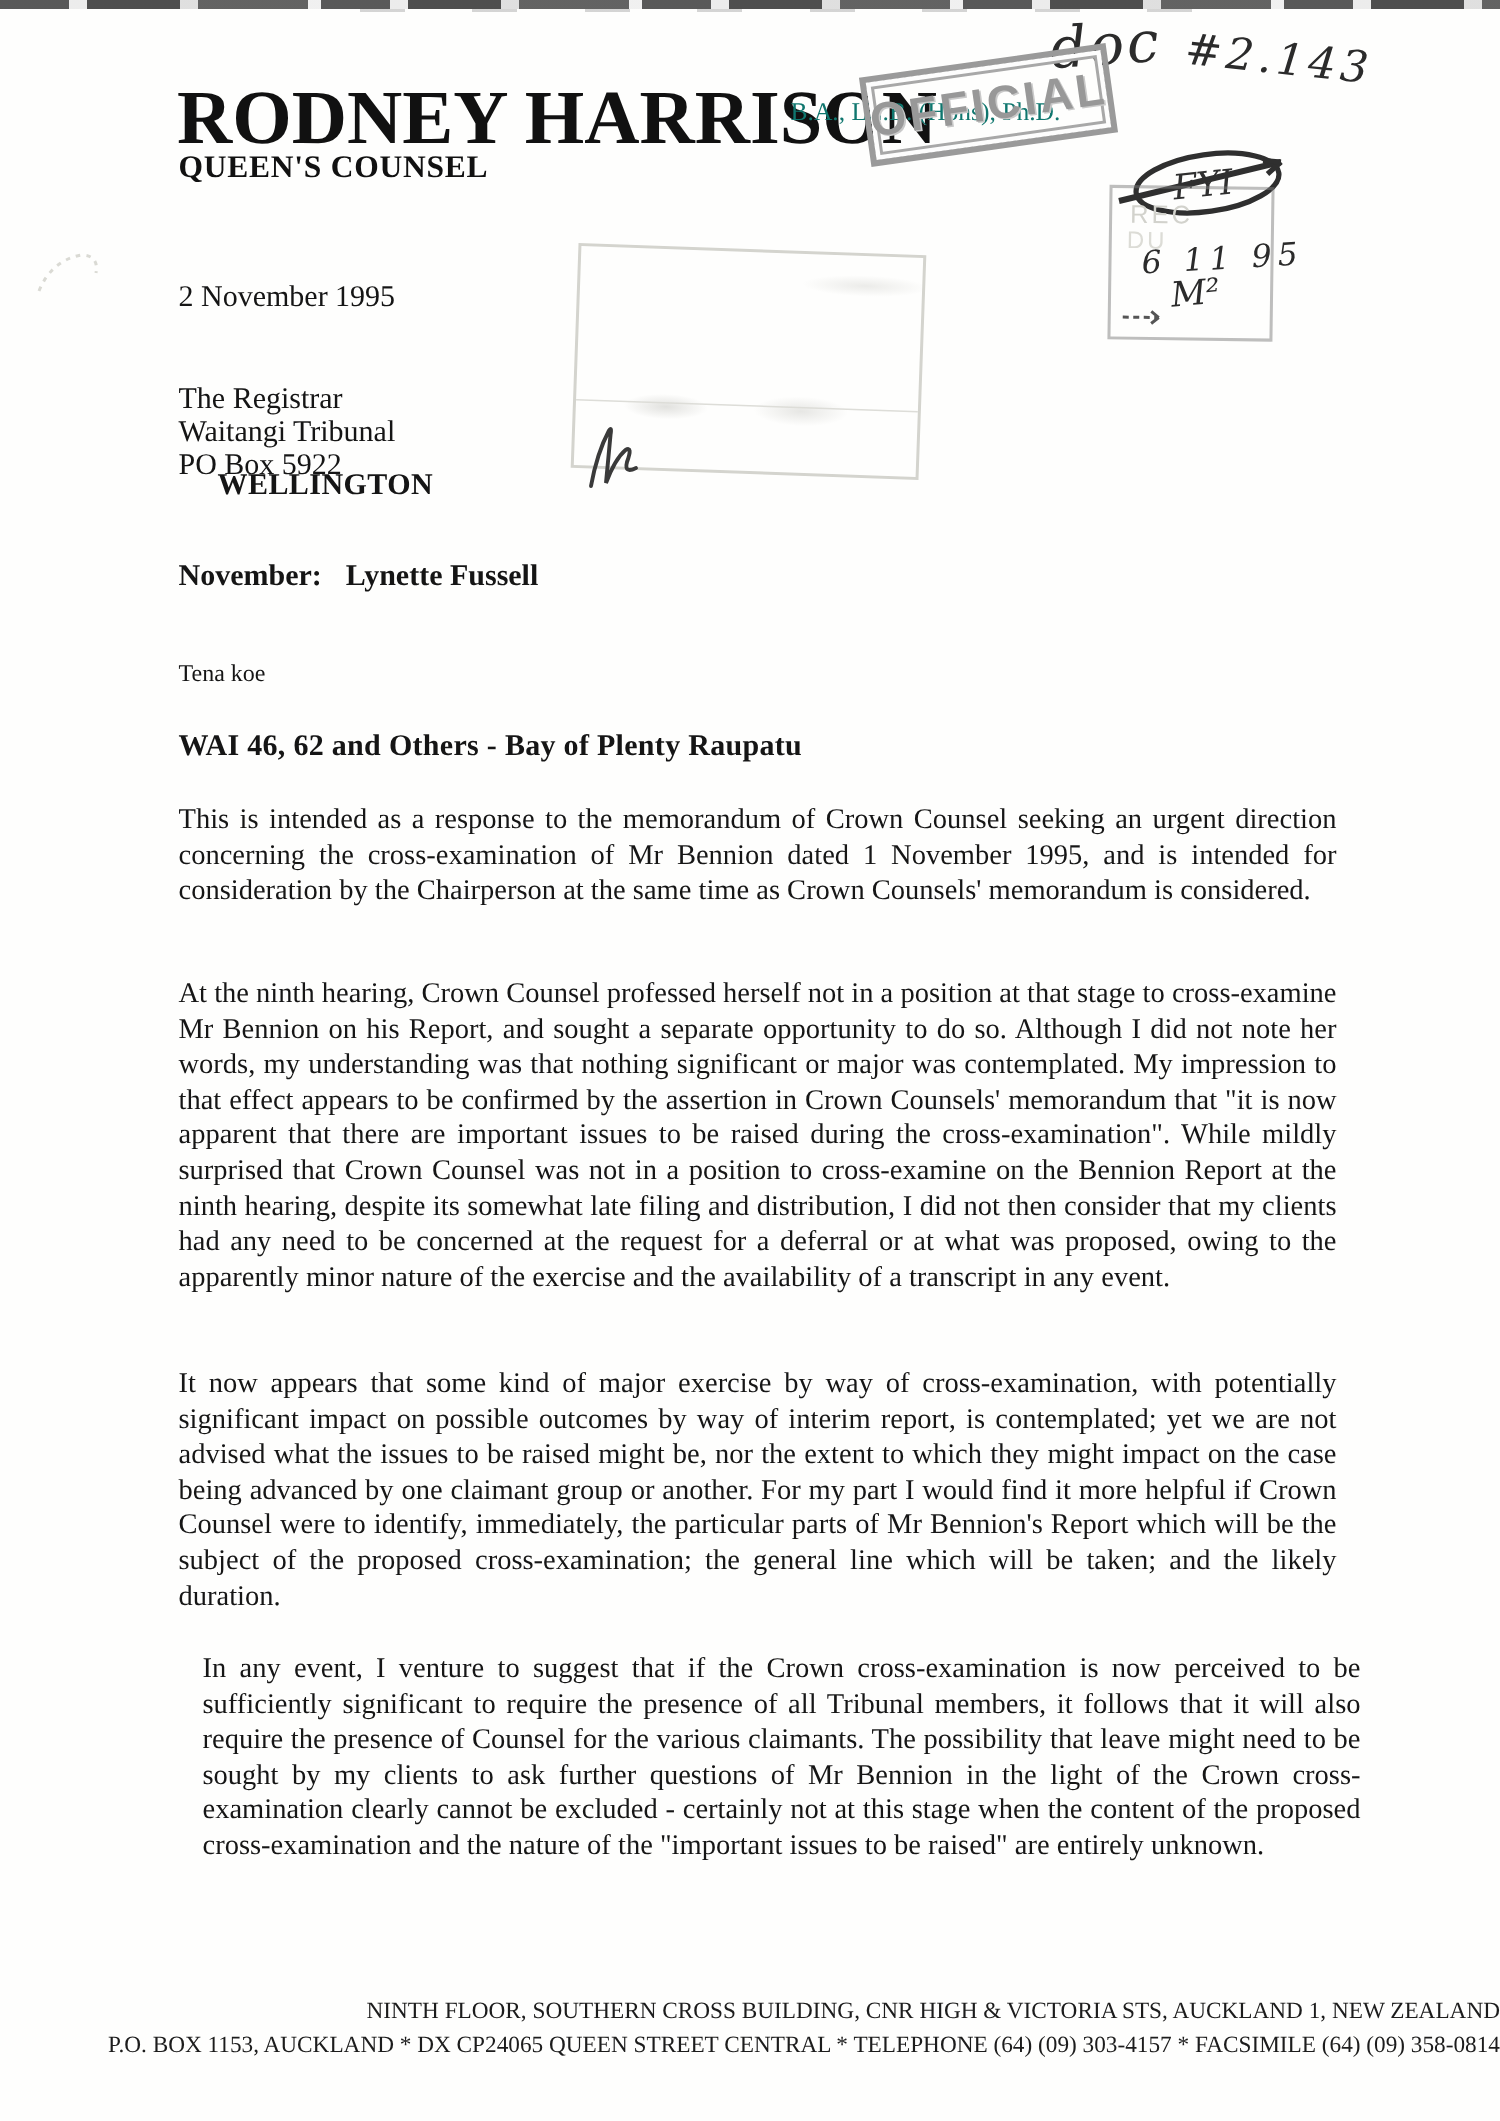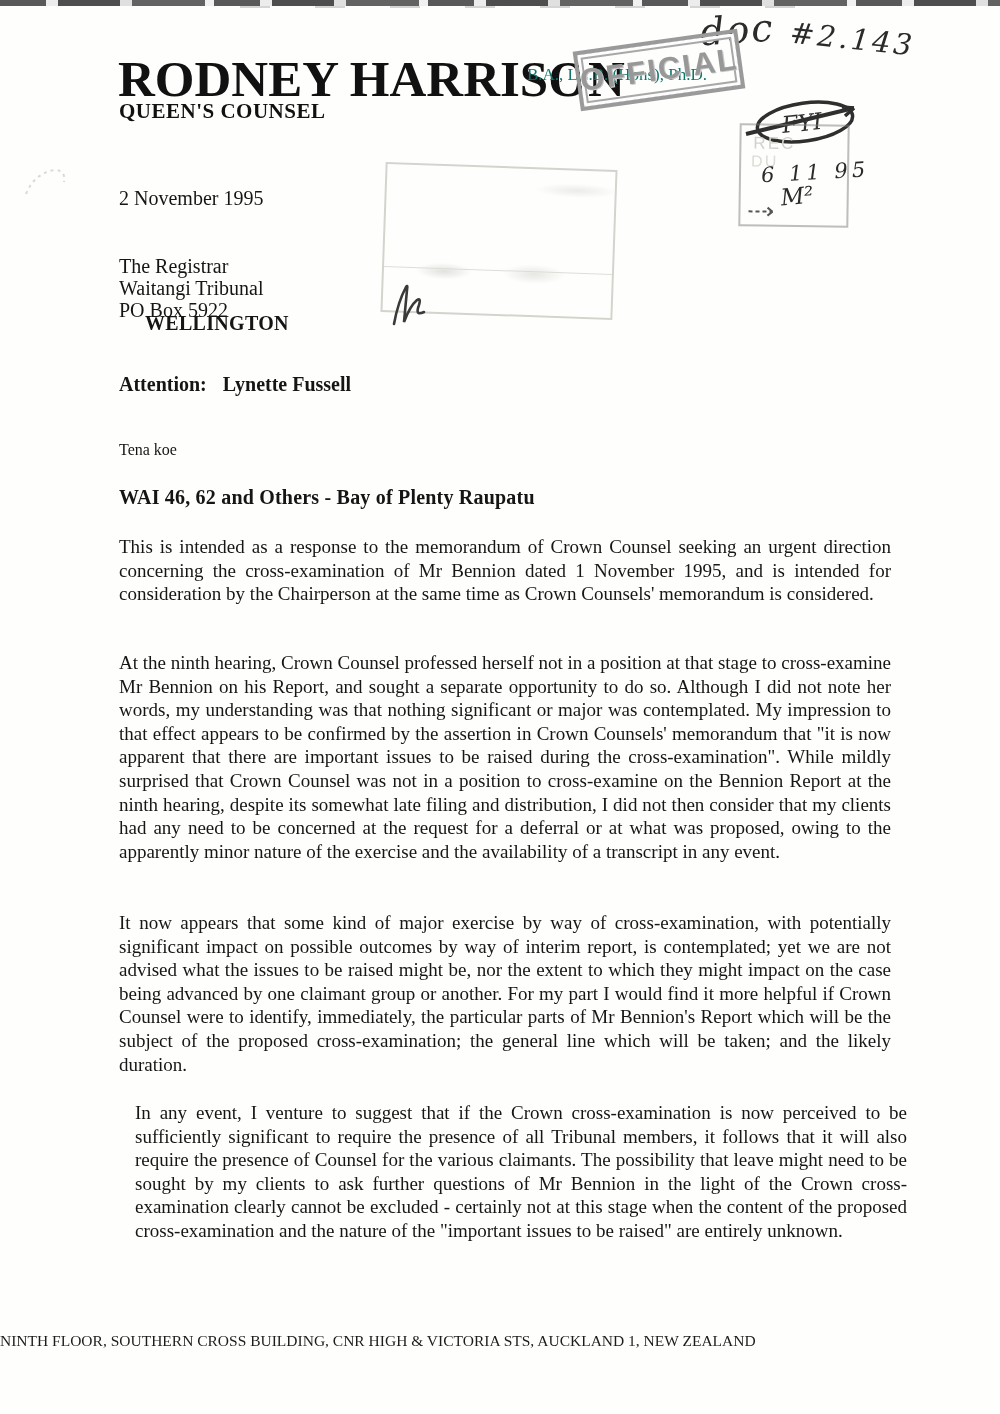--- a/index.html
+++ b/index.html
@@ -101,21 +101,21 @@
   .salutation { position: absolute; left: 119px; top: 441px; font-size: 16px; }
   .subject { position: absolute; left: 119px; top: 486px; font-size: 20px; font-weight: bold; letter-spacing: .2px; }
   .para {
     position: absolute; left: 119px; width: 772px;
     font-size: 19px; line-height: 23.6px;
     text-align: justify; color: #161616;
   }
   .para-1 { top: 535px; } .para-2 { top: 651px; }
   .para-3 { top: 911px; } .para-4 { top: 1101px; margin-left: 16px; }
   .footer {
-    position: absolute; left: 0; width: 1000px; text-align: left;
+    position: absolute; left: 0; width: 1000px; text-align: right;
     font-size: 15.5px; color: #1c1c1c; white-space: nowrap;
   }
   .footer-1 { top: 1332px; } .footer-2 { top: 1355px; }
 </style>
 </head>
 <body>
 
 <div class="page">
 
   <div class="scan-edge"></div>
@@ -165,26 +165,27 @@
   </svg>
 
   <div class="date-line">2 November 1995</div>
 
   <div class="addr addr-1">The Registrar</div>
   <div class="addr addr-2">Waitangi Tribunal</div>
   <div class="addr addr-3">PO Box 5922</div>
   <div class="addr addr-city">WELLINGTON</div>
 
   <div class="attention">
-    <span>Attention:</span><span class="sp"></span><span>Lynette Fussell</span>
+    <span>November:</span><span class="sp"></span><span>Lynette Fussell</span>
   </div>
 
   <div class="salutation">Tena koe</div>
   <div class="subject">WAI 46, 62 and Others - Bay of Plenty Raupatu</div>
 
   <div class="para para-1">This is intended as a response to the memorandum of Crown Counsel seeking an urgent direction concerning the cross-examination of Mr Bennion dated 1 November 1995, and is intended for consideration by the Chairperson at the same time as Crown Counsels' memorandum is considered.</div>
   <div class="para para-2">At the ninth hearing, Crown Counsel professed herself not in a position at that stage to cross-examine Mr Bennion on his Report, and sought a separate opportunity to do so.  Although I did not note her words, my understanding was that nothing significant or major was contemplated.  My impression to that effect appears to be confirmed by the assertion in Crown Counsels' memorandum that "it is now apparent that there are important issues to be raised during the cross-examination".  While mildly surprised that Crown Counsel was not in a position to cross-examine on the Bennion Report at the ninth hearing, despite its somewhat late filing and distribution, I did not then consider that my clients had any need to be concerned at the request for a deferral or at what was proposed, owing to the apparently minor nature of the exercise and the availability of a transcript in any event.</div>
   <div class="para para-3">It now appears that some kind of major exercise by way of cross-examination, with potentially significant impact on possible outcomes by way of interim report, is contemplated; yet we are not advised what the issues to be raised might be, nor the extent to which they might impact on the case being advanced by one claimant group or another.  For my part I would find it more helpful if Crown Counsel were to identify, immediately, the particular parts of Mr Bennion's Report which will be the subject of the proposed cross-examination; the general line which will be taken; and the likely duration.</div>
   <div class="para para-4">In any event, I venture to suggest that if the Crown cross-examination is now perceived to be sufficiently significant to require the presence of all Tribunal members, it follows that it will also require the presence of Counsel for the various claimants.  The possibility that leave might need to be sought by my clients to ask further questions of Mr Bennion in the light of the Crown cross-examination clearly cannot be excluded - certainly not at this stage when the content of the proposed cross-examination and the nature of the "important issues to be raised" are entirely unknown.</div>
 
   <div class="footer footer-1">NINTH FLOOR,  SOUTHERN CROSS BUILDING,  CNR HIGH &amp; VICTORIA STS,  AUCKLAND 1,  NEW ZEALAND</div>
+  <div class="footer footer-2">P.O. BOX 1153, AUCKLAND  *  DX CP24065  QUEEN STREET CENTRAL  *  TELEPHONE (64) (09) 303-4157  *  FACSIMILE (64) (09) 358-0814</div>
 
 </div>
 
 </body></html>

